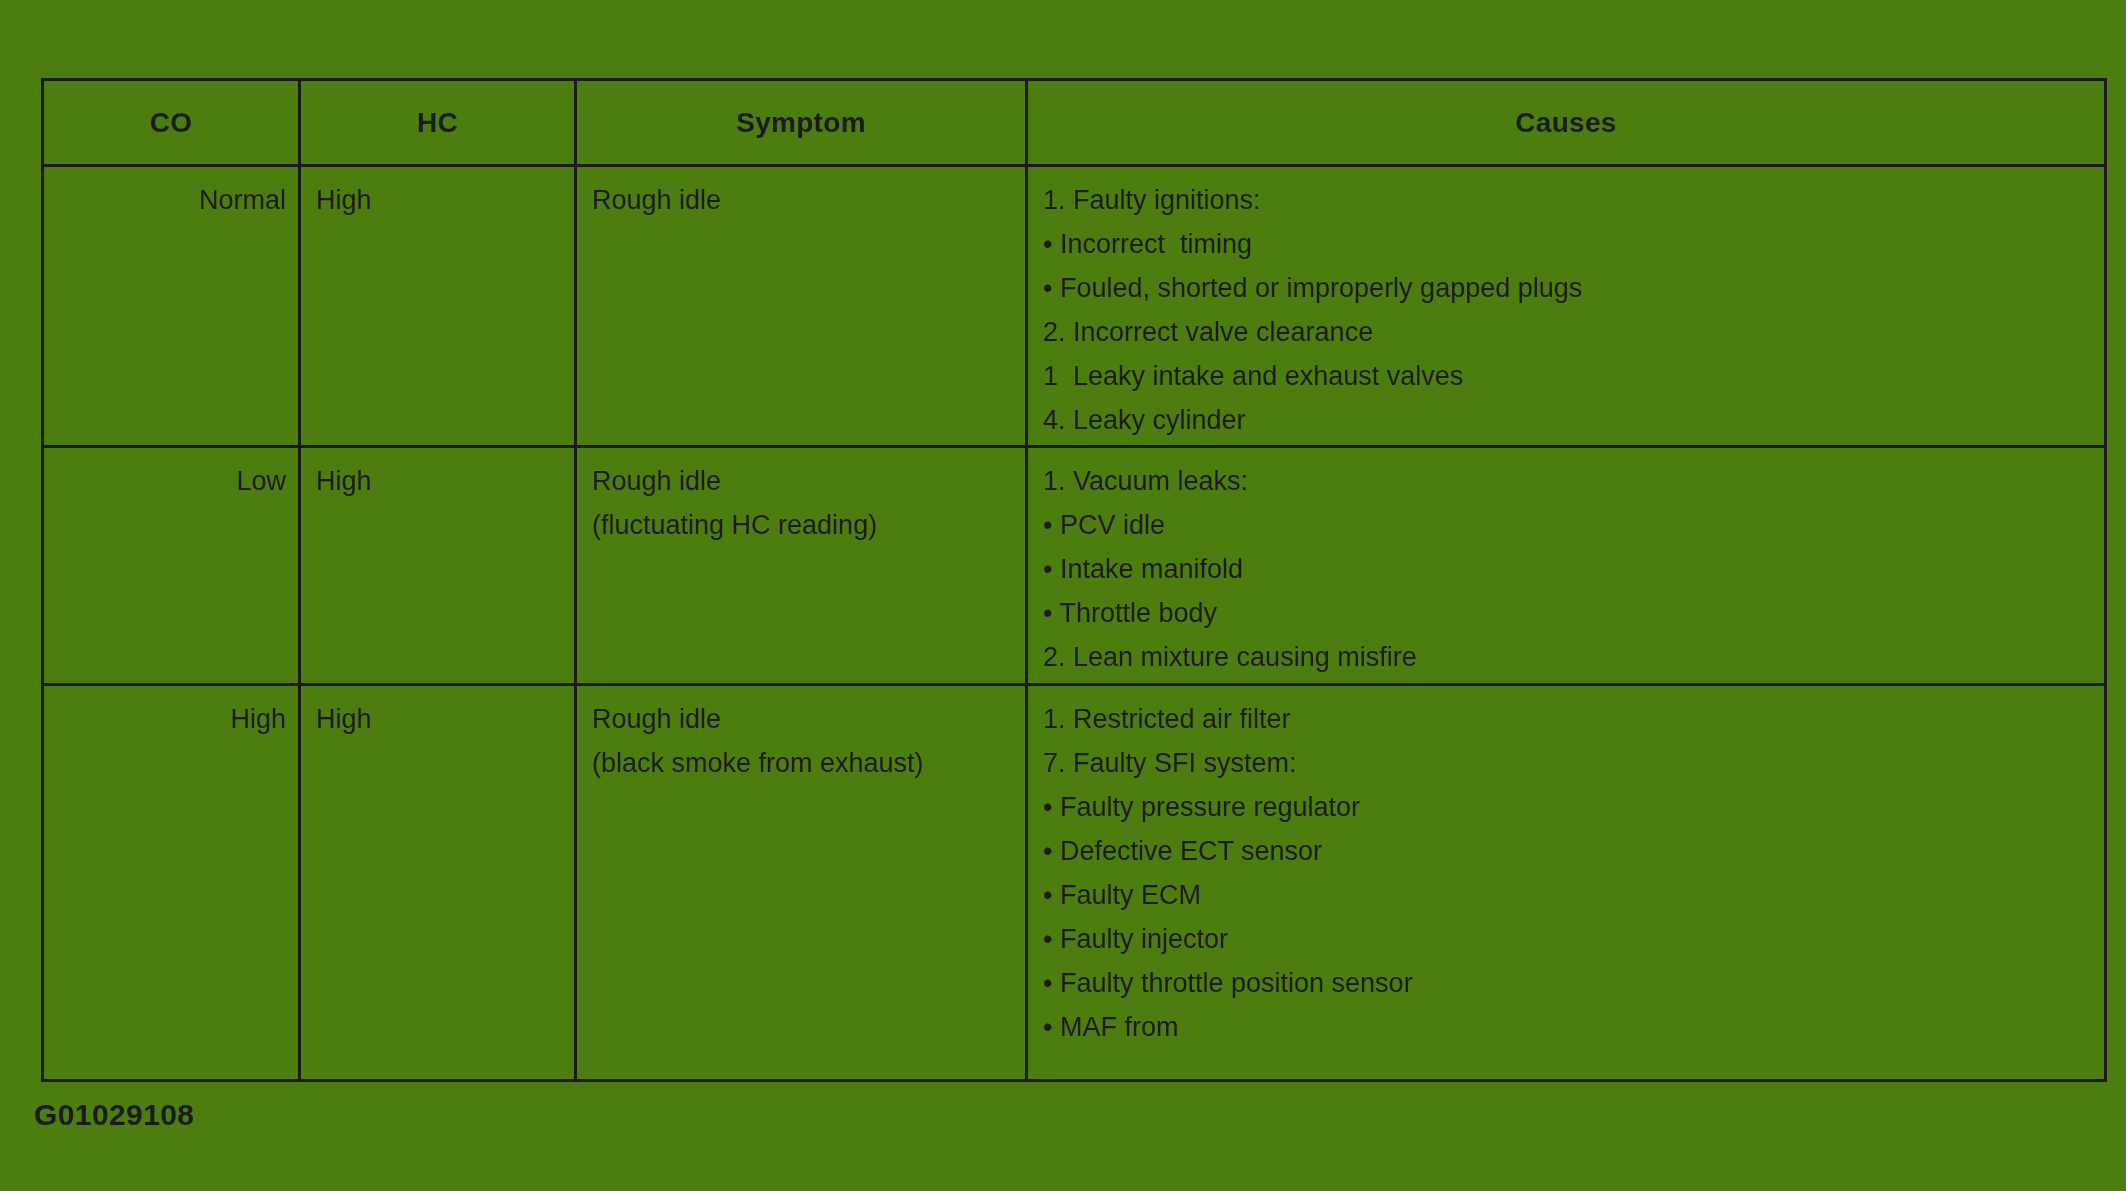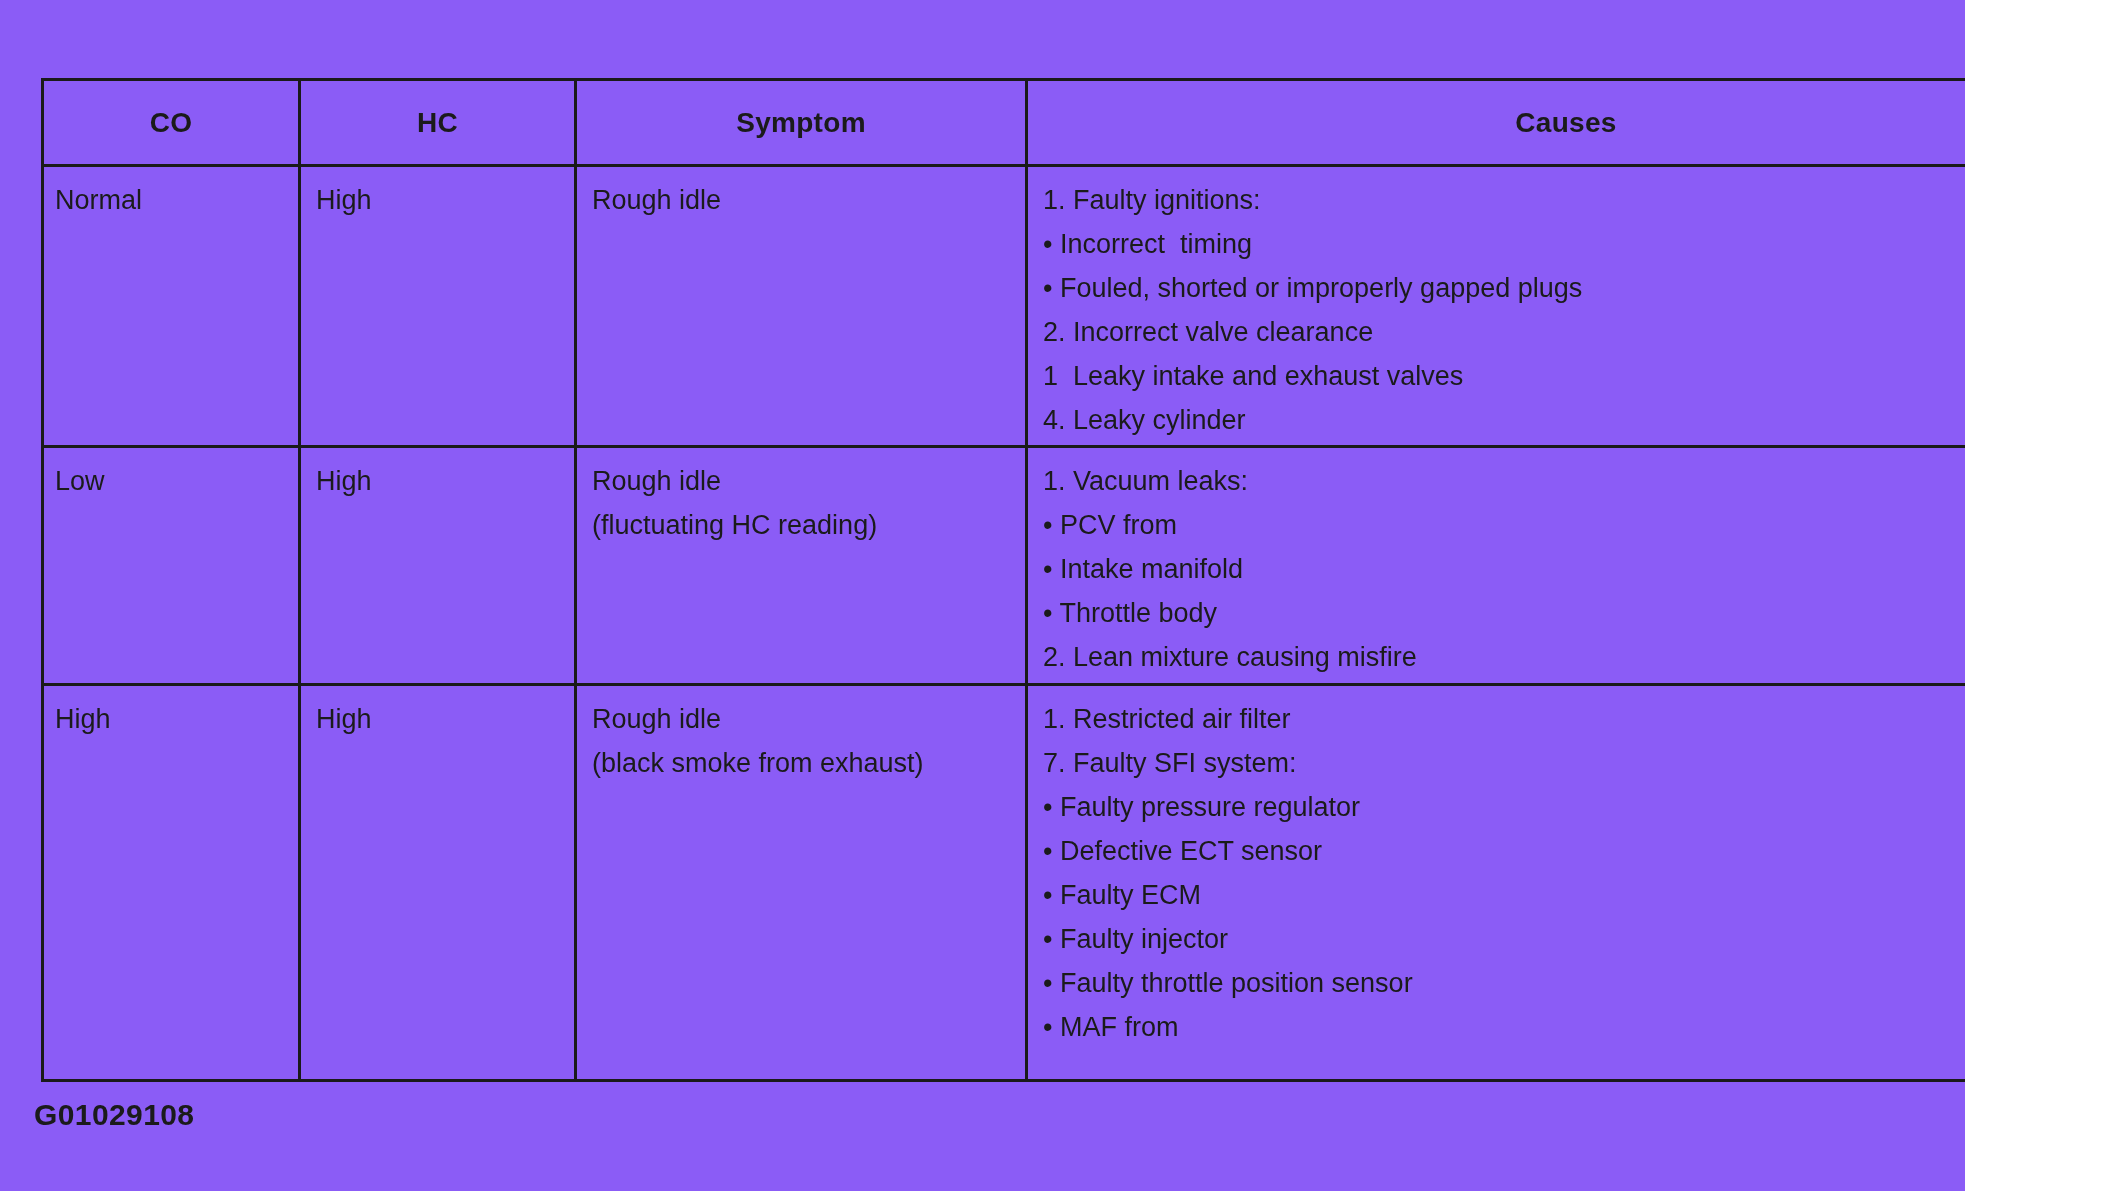--- a/index.html
+++ b/index.html
@@ -9,23 +9,23 @@
   }
   body {
     width: 2126px;
     height: 1191px;
     font-family: "Liberation Sans", "DejaVu Sans", sans-serif;
     color: #1b1b1b;
     -webkit-font-smoothing: antialiased;
   }
   .page {
     position: relative;
-    width: 1965px;
+    width: 2126px;
     height: 1191px;
-    background: #8b5cf6;
+    background: #4d7c0f;
     overflow: hidden;
   }
   table.diag {
     position: absolute;
     left: 41px;
     top: 78px;
     width: 2063px;
     border-collapse: collapse;
     table-layout: fixed;
   }
@@ -46,20 +46,21 @@
   tr.row-1 { height: 281px; }
   tr.row-2 { height: 238px; }
   tr.row-3 { height: 396px; }
   table.diag td {
     vertical-align: top;
     font-size: 27px;
     padding: 11px 12px 0 15px;
   }
   table.diag td.col-co {
     padding-left: 11px;
+    text-align: right;
   }
   .line {
     line-height: 44px;
     white-space: pre-wrap;
   }
   .figure-id {
     position: absolute;
     left: 34px;
     top: 1098px;
     font-size: 30px;
@@ -114,21 +115,21 @@
         </td>
         <td>
           <div class="line">High</div>
         </td>
         <td>
           <div class="line">Rough idle</div>
           <div class="line">(fluctuating HC reading)</div>
         </td>
         <td>
           <div class="line">1. Vacuum leaks:</div>
-          <div class="line">• PCV from</div>
+          <div class="line">• PCV idle</div>
           <div class="line">• Intake manifold</div>
           <div class="line">• Throttle body</div>
           <div class="line">2. Lean mixture causing misfire</div>
         </td>
       </tr>
       <tr class="row-3">
         <td class="col-co">
           <div class="line">High</div>
         </td>
         <td>

